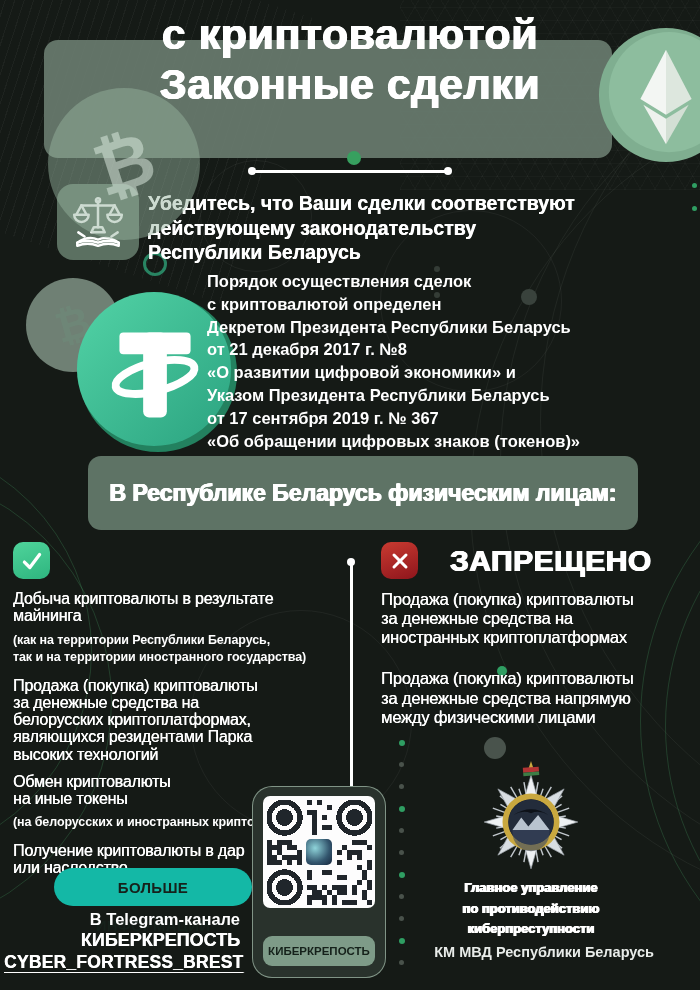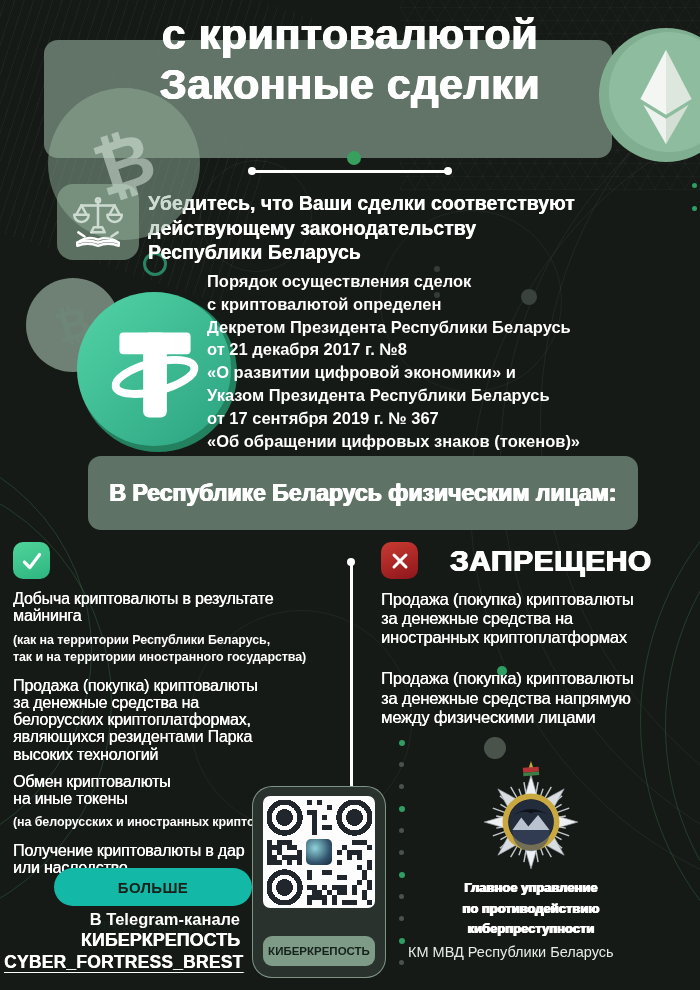--- a/index.html
+++ b/index.html
@@ -82,22 +82,22 @@
   .qr-white{position:absolute;left:10px;top:9px;width:112px;height:112px;background:#fdfdfd;border-radius:7px;}
   .qr-white svg{position:absolute;left:3.5px;top:3.5px;}
   .qr-logo{position:absolute;left:43px;top:43px;width:26px;height:26px;border-radius:5px;
     background:radial-gradient(circle at 35% 35%,#8fd4da,#33566e 60%,#16263c);}
   .qr-pill{position:absolute;left:10px;top:149px;width:112px;height:30px;border-radius:9px;
     background:#7e9b88;color:#15211a;font-size:11.5px;font-weight:700;text-align:center;line-height:30px;}
   
   .emblem-wrap{position:absolute;left:478px;top:760px;z-index:3;}
   .dept{position:absolute;left:408px;top:878px;width:246px;text-align:center;
     font-size:13px;font-weight:700;line-height:20.5px;z-index:3;}
-  .dept-sub{position:absolute;left:408px;top:944px;width:246px;text-align:left;
-    font-size:14.5px;font-weight:400;color:#e8ece9;z-index:3;}
+  .dept-sub{position:absolute;left:408px;top:944px;width:246px;text-align:right;
+    font-size:14.5px;font-weight:700;color:#e8ece9;z-index:3;}
 </style>
 </head>
 <body>
 
 <div class="poster">
 
   <div class="deco hatch-tl"></div>
   <div class="deco hex-tr"></div>
   <div class="ring" style="left:540px;top:-30px;width:900px;height:900px;"></div>
   <div class="ring" style="left:500px;top:30px;width:860px;height:860px;"></div>

